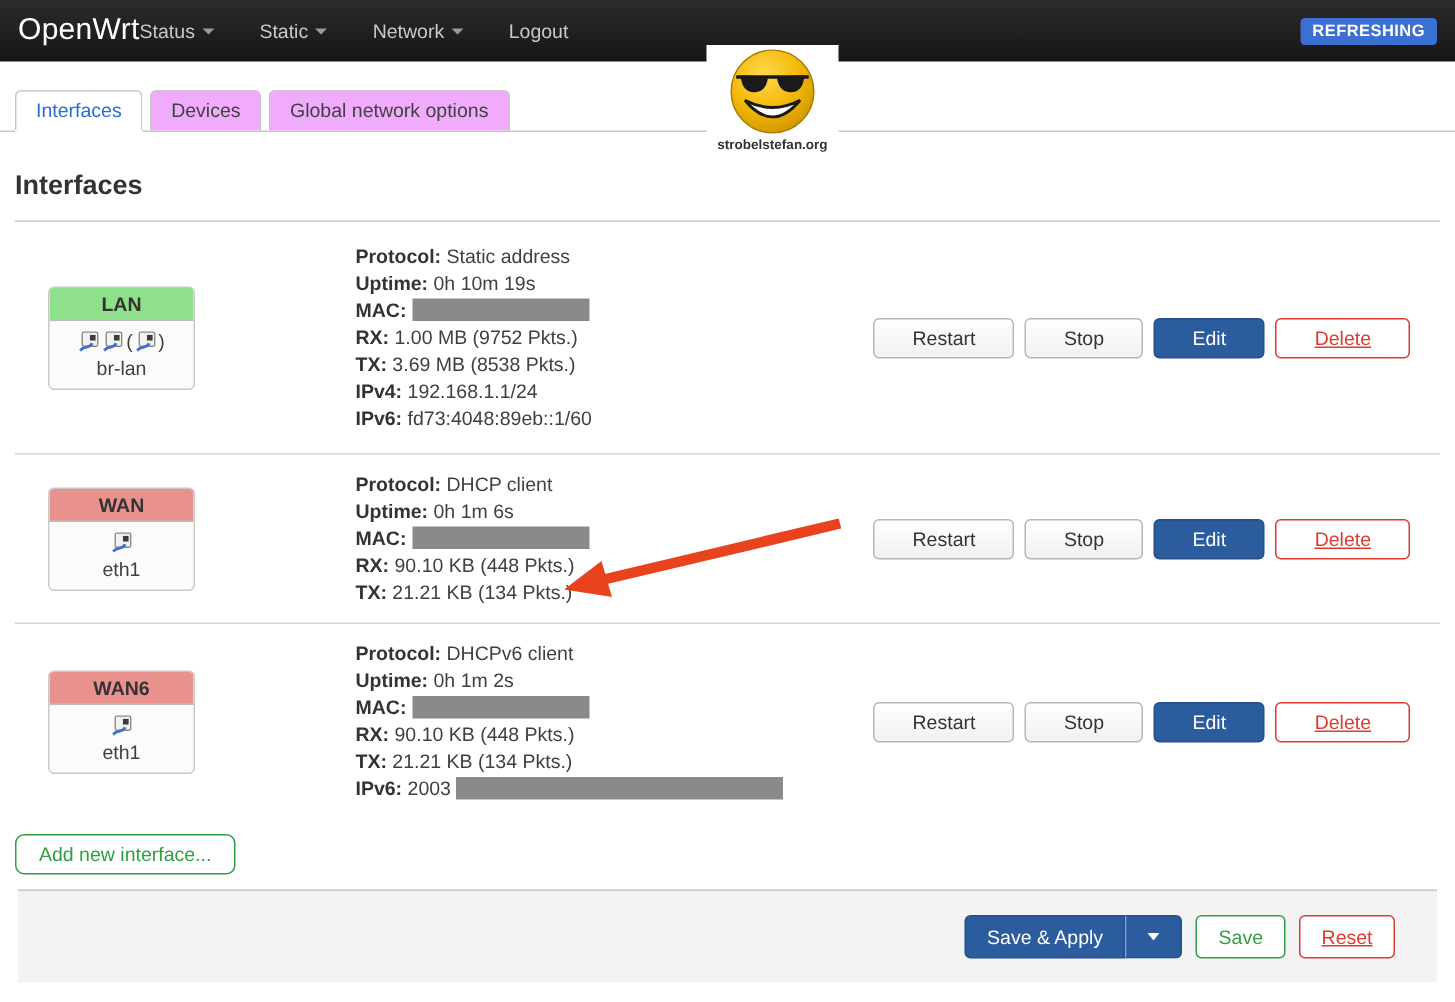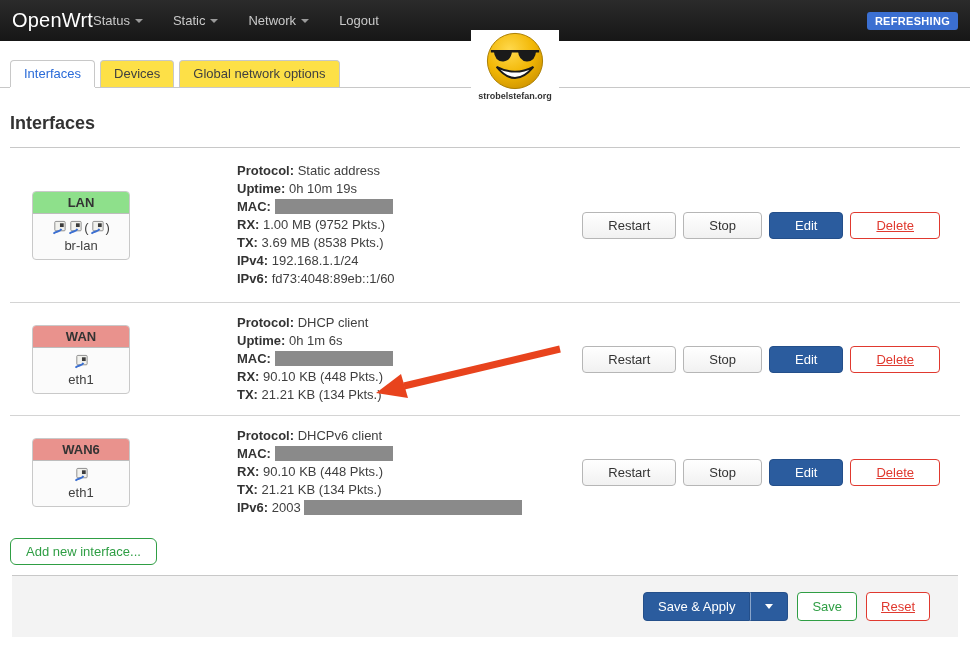--- a/index.html
+++ b/index.html
@@ -13,21 +13,21 @@
   .nav-items { display:flex; align-items:center; gap:30px; }
   .nav-item { color:#c9c9c9; font-size:13px; cursor:pointer; display:flex; align-items:center; gap:5px; }
   .caret-down { width:0; height:0; border-left:4px solid transparent; border-right:4px solid transparent;
     border-top:4px solid #9a9a9a; display:inline-block; }
   .refresh-badge { margin-left:auto; background:#3b6fd1; color:#fff; font-size:11px; font-weight:bold;
     padding:3px 8px; border-radius:3px; letter-spacing:0.3px; }
 
   
   .tabbar { margin-top:19px; display:flex; gap:5px; padding-left:10px; border-bottom:1px solid #c8c8c8; }
   .tab { border:1px solid #c8c8c8; border-bottom:none; border-radius:4px 4px 0 0;
-    padding:5px 13px 6px; font-size:13px; background:#fde047; color:#404040; cursor:pointer; }
+    padding:5px 13px 6px; font-size:13px; background:#f0abfc; color:#404040; cursor:pointer; }
   .tab.active { background:#fff; color:#2a6bd8; box-shadow:0 1px 0 #fff; position:relative; z-index:1; }
 
   
   .watermark { position:absolute; left:471px; top:30px; width:88px; height:79px; background:#fff;
     z-index:30; text-align:center; }
   .watermark svg { display:block; margin:1px auto 0; }
   .watermark-text { font-size:9px; font-weight:bold; color:#333; margin-top:0; }
 
   
   .pagehead { margin:25px 10px 0; border-bottom:1px solid #c8c8c8; padding-bottom:13px; }
@@ -229,20 +229,21 @@
               <rect x="8.5" y="3.5" width="4" height="4" fill="#3d3d3d"></rect>
               <path d="M1.5 14.5 C5 11 8.5 13.5 10 9.5" stroke="#3b6fd1" stroke-width="2" fill="none"></path>
             </svg>
           </div>
           <div class="devname">eth1</div>
         </div>
       </div>
     </div>
     <div class="details">
       <div class="dline"><b>Protocol:</b> <span>DHCPv6 client</span></div>
+      <div class="dline"><b>Uptime:</b> <span>0h 1m 2s</span></div>
       <div class="dline"><b>MAC:</b><span class="redact rw-mac"></span></div>
       <div class="dline"><b>RX:</b> <span>90.10 KB (448 Pkts.)</span></div>
       <div class="dline"><b>TX:</b> <span>21.21 KB (134 Pkts.)</span></div>
       <div class="dline"><b>IPv6:</b> <span>2003</span><span class="redact rw-ip6"></span></div>
     </div>
     <div class="btn-cell">
       <button class="btn">Restart</button>
       <button class="btn">Stop</button>
       <button class="btn btn-primary">Edit</button>
       <button class="btn btn-danger">Delete</button>

